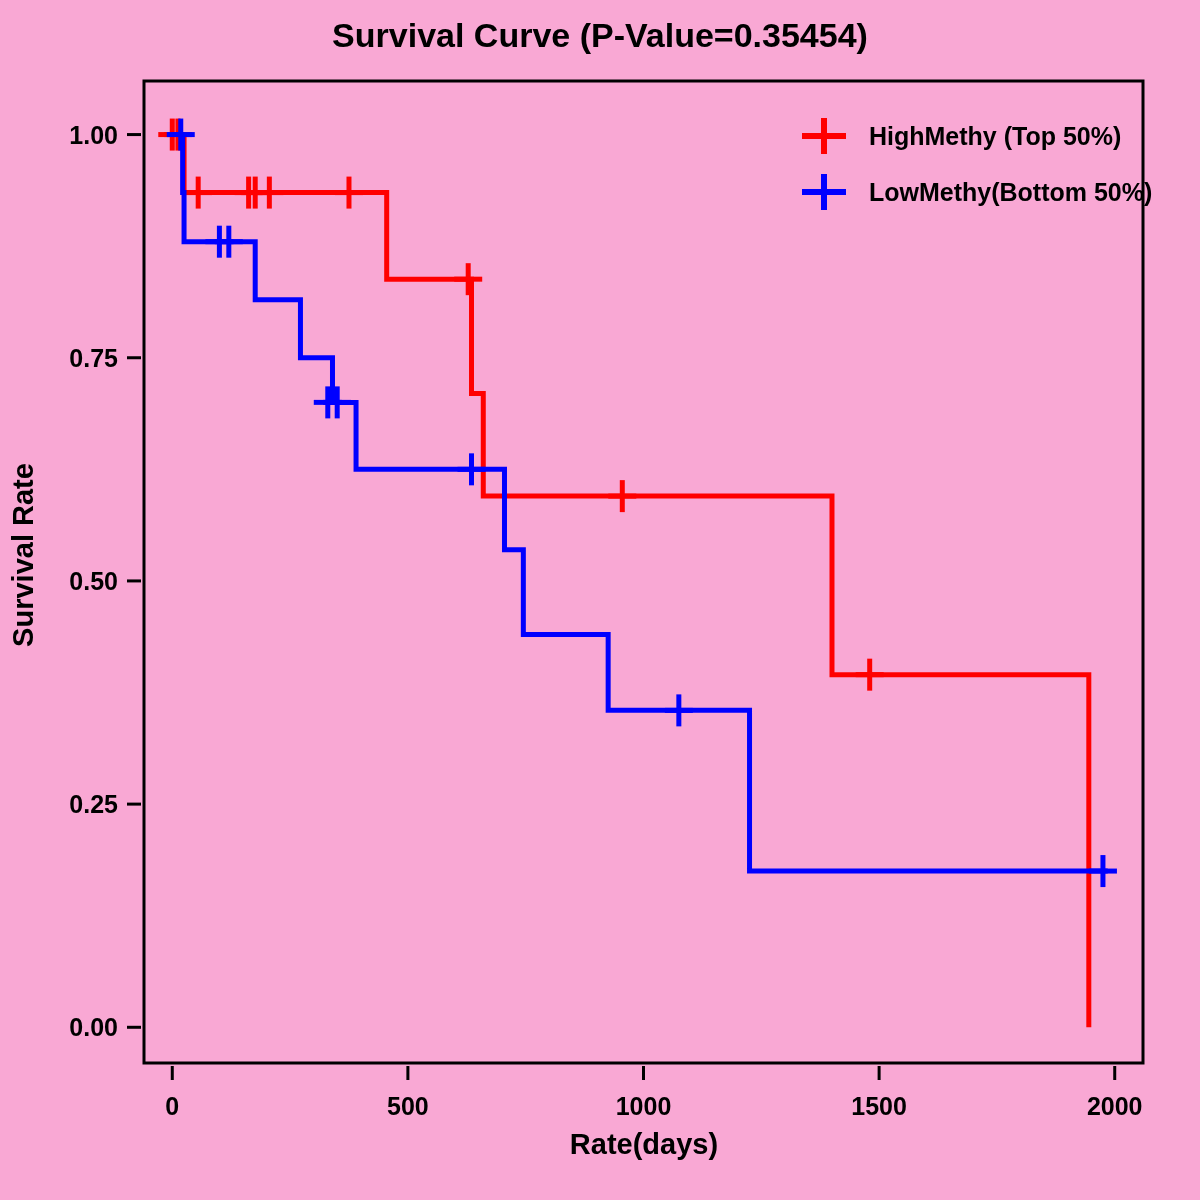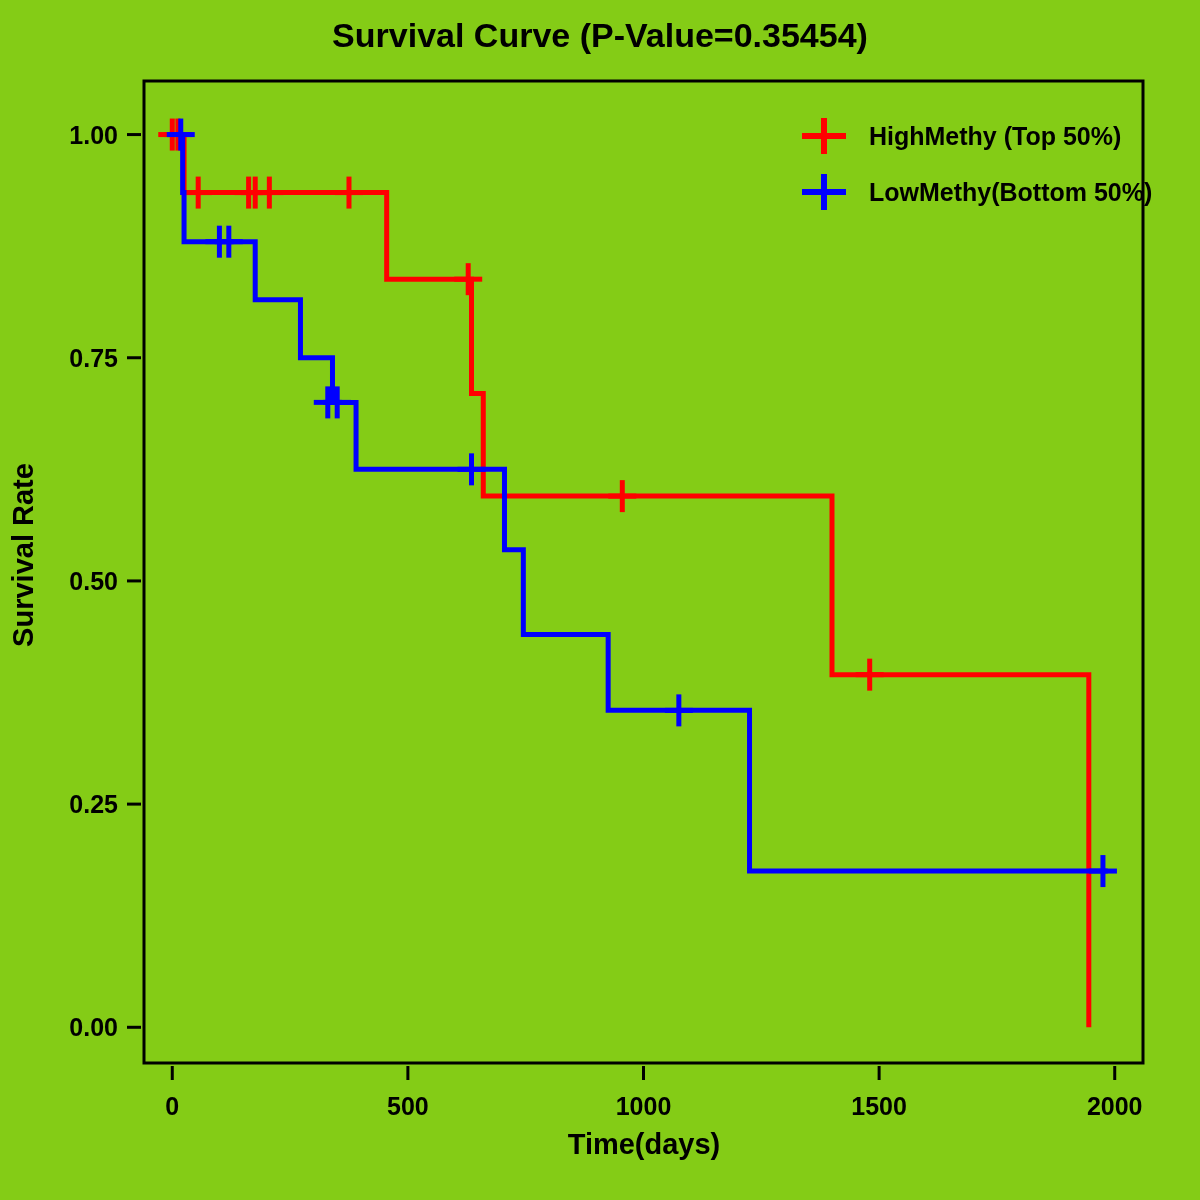--- a/index.html
+++ b/index.html
@@ -11,21 +11,21 @@
     width: 1200px;
     height: 1200px;
     font-family: "Liberation Sans", sans-serif;
     color: #000000;
     overflow: hidden;
   }
   #figure {
     position: relative;
     width: 1200px;
     height: 1200px;
-    background: #84cc16;
+    background: #f9a8d4;
   }
   #chart-title {
     position: absolute;
     left: 0;
     top: 16px;
     width: 1200px;
     text-align: center;
     font-size: 34px;
     font-weight: bold;
     letter-spacing: 0px;
@@ -73,21 +73,21 @@
 </style>
 </head>
 <body>
 
 <div id="figure">
 
   <div id="chart-title">Survival Curve (P-Value=0.35454)</div>
 
   <div id="y-axis-label">Survival Rate</div>
 
-  <div id="x-axis-label">Time(days)</div>
+  <div id="x-axis-label">Rate(days)</div>
 
   <svg id="plot-svg" width="1200" height="1200">
     <g id="axis-frame">
         <rect x="144" y="81" width="999" height="982" fill="none" stroke="#000000" stroke-width="3"></rect>
       </g>
     <g id="x-ticks">
         <line x1="172.27358490566039" y1="1066" x2="172.27358490566039" y2="1080" stroke="#000000" stroke-width="3"></line>
         <text x="172.27358490566039" y="1115" text-anchor="middle" class="tick-text">0</text>
         <line x1="407.8867924528302" y1="1066" x2="407.8867924528302" y2="1080" stroke="#000000" stroke-width="3"></line>
         <text x="407.8867924528302" y="1115" text-anchor="middle" class="tick-text">500</text>

